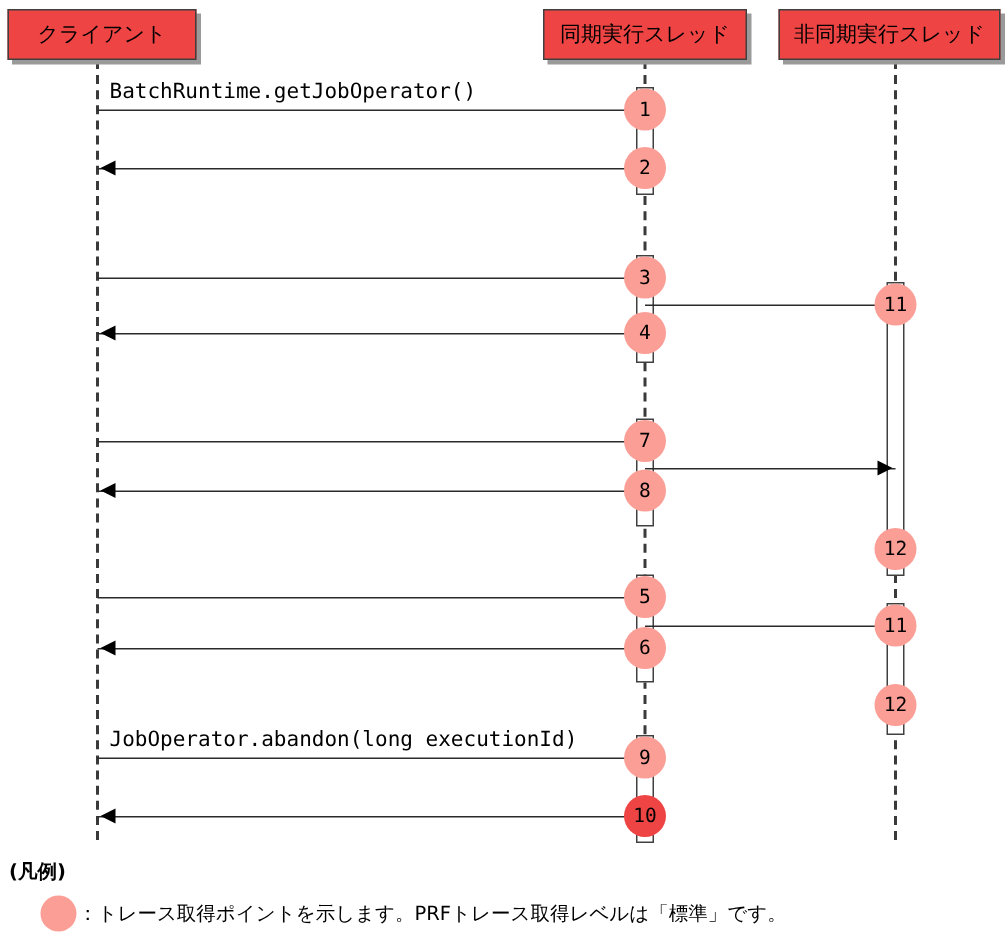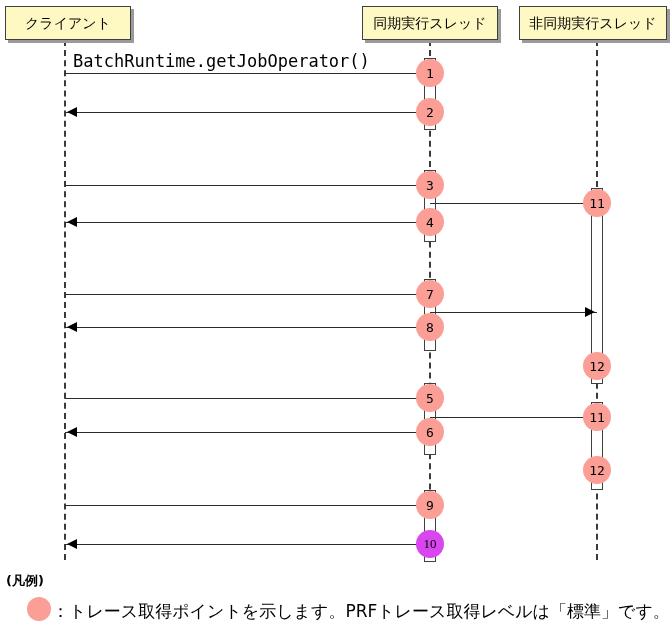--- a/index.html
+++ b/index.html
@@ -17,21 +17,21 @@
     height: 625px;
     overflow: hidden;
     background: #ffffff;
   }
 
   
   .actor-box {
     position: absolute;
     box-sizing: border-box;
     border: 1px solid #404040;
-    background: #fef9c3;
+    background: #ef4444;
     box-shadow: 3px 3px 0 0 #9a9a9a;
     display: flex;
     align-items: center;
     justify-content: center;
     font-size: 14px;
     line-height: 1;
     letter-spacing: 0px;
     white-space: nowrap;
     color: #000000;
   }
@@ -69,21 +69,21 @@
     border-left: 10px solid #000000;
   }
   .arrow-head.left {
     border-right: 10px solid #000000;
   }
 
   
   .msg-label {
     position: absolute;
     font-family: "DejaVu Sans Mono", "Liberation Mono", monospace;
-    font-size: 17px;
+    font-size: 14px;
     line-height: 14px;
     white-space: pre;
     color: #000000;
   }
 
   
   .trace-dot {
     position: absolute;
     width: 28px;
     height: 28px;
@@ -105,21 +105,21 @@
     font-weight: bold;
   }
   .legend-dot {
     position: absolute;
     width: 24px;
     height: 24px;
     border-radius: 50%;
   }
   .legend-text {
     position: absolute;
-    font-size: 17px;
+    font-size: 13px;
     white-space: nowrap;
     line-height: 1;
   }
 </style>
 </head>
 <body>
 
 <div id="canvas">
     <div class="lifeline" style="left: 64px; top: 40px; height: 520px;"></div>
     <div class="lifeline" style="left: 429px; top: 40px; height: 520px;"></div>
@@ -158,32 +158,33 @@
     <div class="msg-line" style="left: 65px; top: 327px; width: 365px;"></div>
     <div class="arrow-head left" style="left: 67px; top: 322px;"></div>
     <div class="msg-line" style="left: 65px; top: 398px; width: 365px;"></div>
     <div class="arrow-head right" style="left: 418px; top: 393px;"></div>
     <div class="msg-line" style="left: 430px; top: 417px; width: 167px;"></div>
     <div class="arrow-head right" style="left: 585px; top: 412px;"></div>
     <div class="msg-line" style="left: 65px; top: 432px; width: 365px;"></div>
     <div class="arrow-head left" style="left: 67px; top: 427px;"></div>
     <div class="msg-line" style="left: 65px; top: 505px; width: 365px;"></div>
     <div class="arrow-head right" style="left: 418px; top: 500px;"></div>
+    <div class="msg-label" style="left: 73px; top: 486px;">JobOperator.abandon(long executionId)</div>
     <div class="msg-line" style="left: 65px; top: 544px; width: 365px;"></div>
     <div class="arrow-head left" style="left: 67px; top: 539px;"></div>
     <div class="trace-dot" style="left: 416px; top: 59px; background: rgb(250, 158, 150);">1</div>
     <div class="trace-dot" style="left: 416px; top: 98px; background: rgb(250, 158, 150);">2</div>
     <div class="trace-dot" style="left: 416px; top: 171px; background: rgb(250, 158, 150);">3</div>
     <div class="trace-dot" style="left: 416px; top: 208px; background: rgb(250, 158, 150);">4</div>
     <div class="trace-dot" style="left: 416px; top: 280px; background: rgb(250, 158, 150);">7</div>
     <div class="trace-dot" style="left: 416px; top: 313px; background: rgb(250, 158, 150);">8</div>
     <div class="trace-dot" style="left: 416px; top: 384px; background: rgb(250, 158, 150);">5</div>
     <div class="trace-dot" style="left: 416px; top: 418px; background: rgb(250, 158, 150);">6</div>
     <div class="trace-dot" style="left: 416px; top: 491px; background: rgb(250, 158, 150);">9</div>
-    <div class="trace-dot" style="left: 416px; top: 530px; background: #d946ef; font-family: Liberation Serif, serif;">10</div>
+    <div class="trace-dot" style="left: 416px; top: 530px; background: #ef4444;">10</div>
     <div class="trace-dot" style="left: 583px; top: 189px; background: rgb(250, 158, 150);">11</div>
     <div class="trace-dot" style="left: 583px; top: 352px; background: rgb(250, 158, 150);">12</div>
     <div class="trace-dot" style="left: 583px; top: 403px; background: rgb(250, 158, 150);">11</div>
     <div class="trace-dot" style="left: 583px; top: 456px; background: rgb(250, 158, 150);">12</div>
     <div class="legend-title" style="left: 6px; top: 572px;">(凡例)</div>
     <div class="legend-dot" style="left: 27px; top: 597px; background: rgb(250, 158, 150);"></div>
     <div class="legend-text" style="left: 52px; top: 603px;">：トレース取得ポイントを示します。PRFトレース取得レベルは「標準」です。</div>
   </div>
 
 </body></html>

